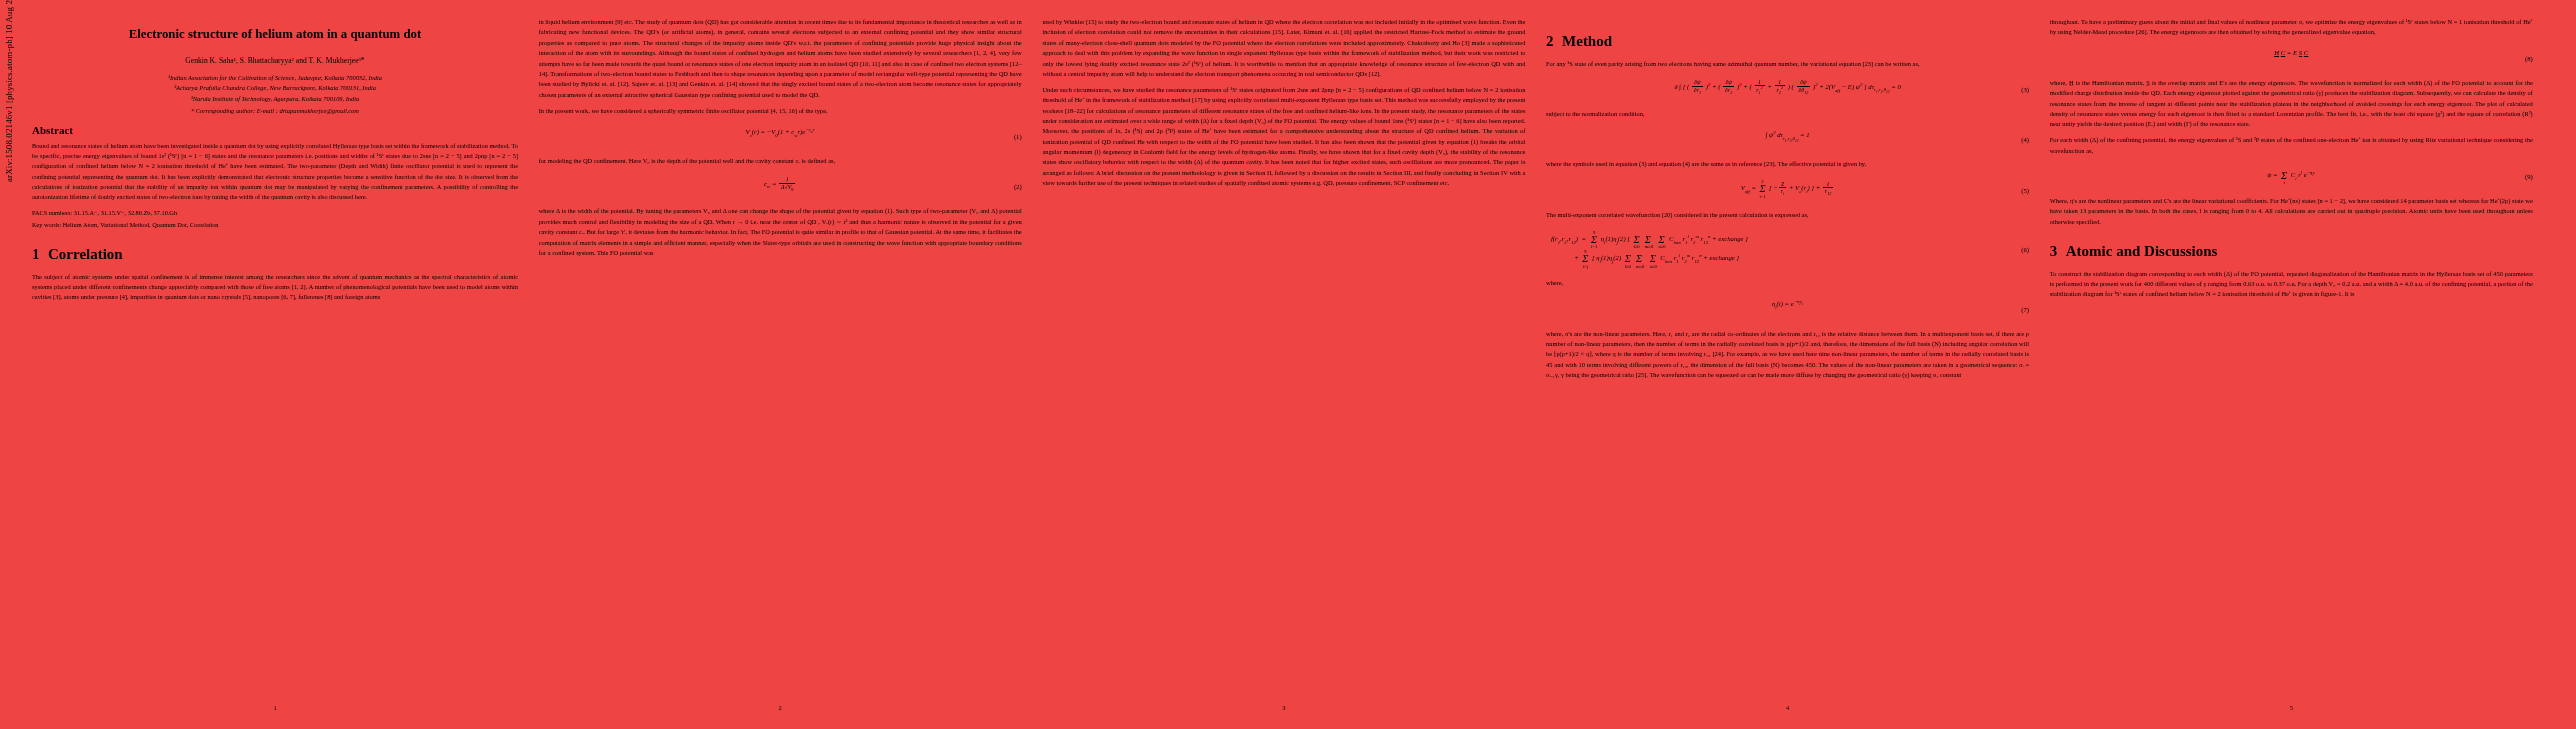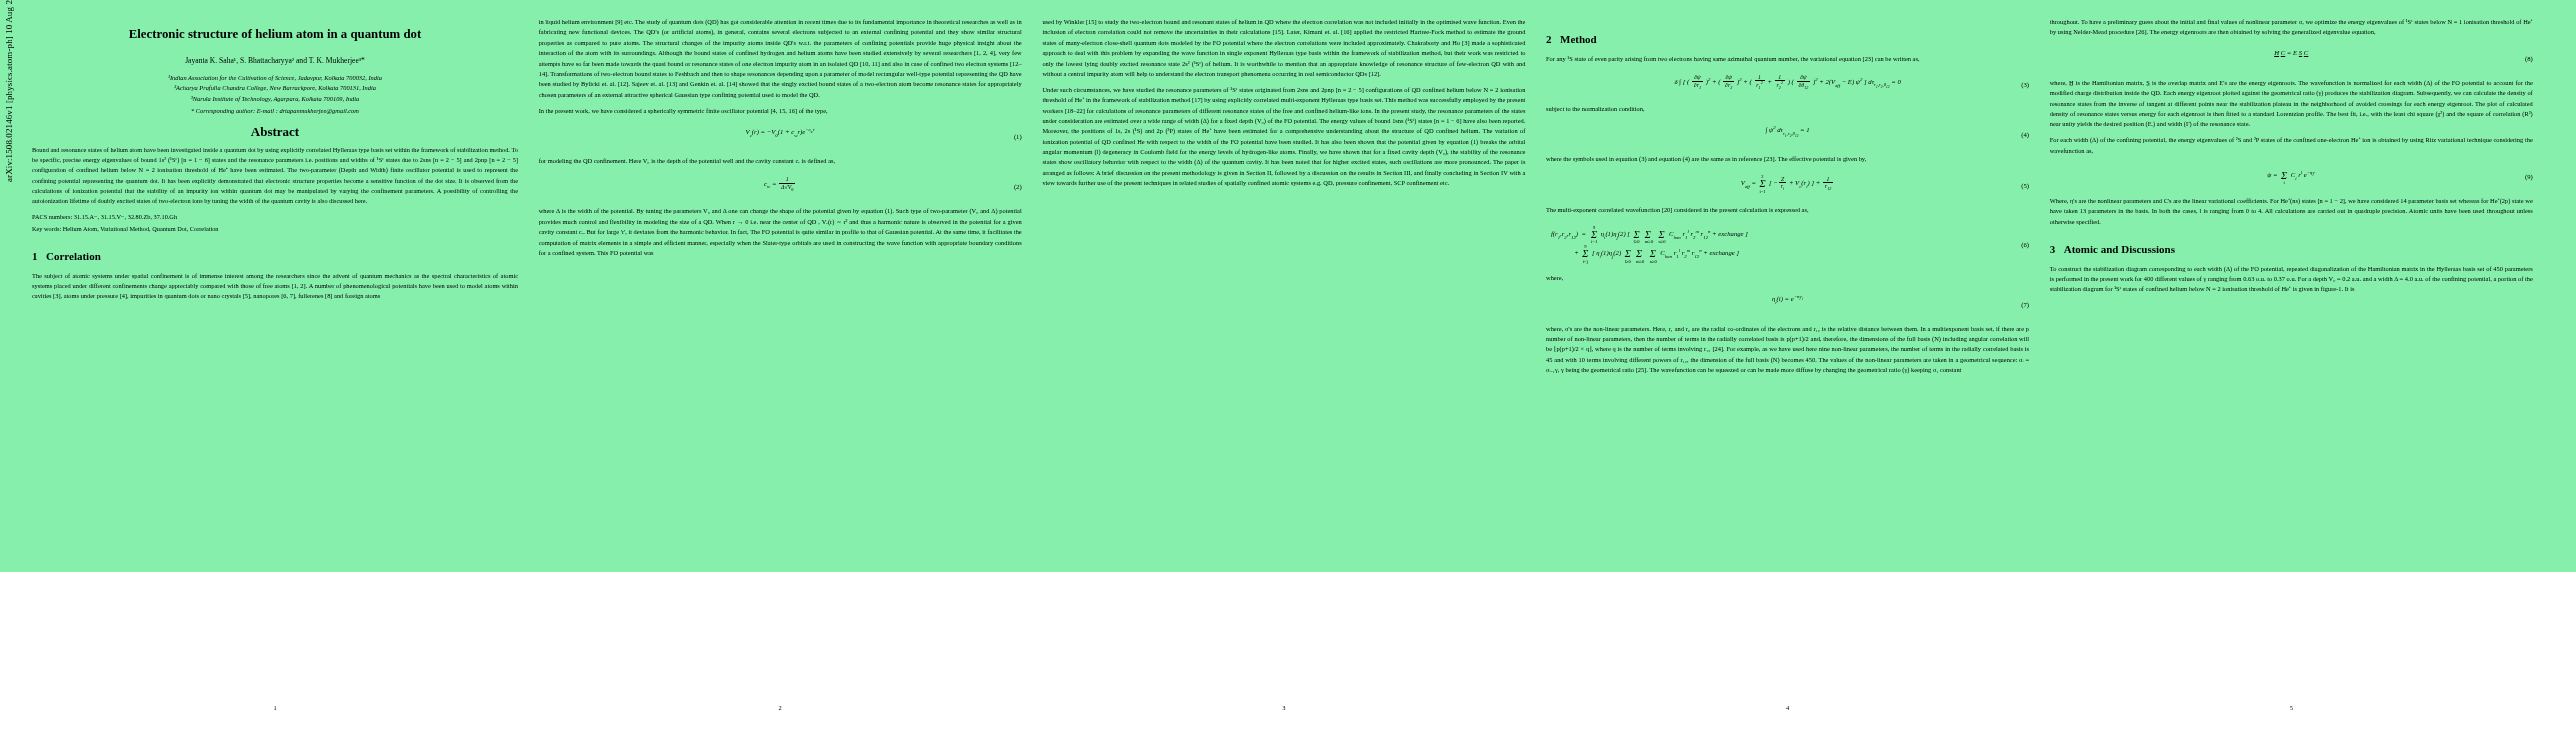--- a/index.html
+++ b/index.html
@@ -10,22 +10,22 @@
   body {
     width: 2576px;
     height: 729px;
     font-family: "Liberation Serif", serif;
     color: #000000;
     overflow: hidden;
   }
   .page {
     position: relative;
     width: 2576px;
-    height: 572px;
-    background: #86efac;
+    height: 729px;
+    background: #ef4444;
   }
   .arxiv-stamp {
     position: absolute;
     left: 3.6px;
     top: 182px;
     width: 316px;
     transform: rotate(-90deg);
     transform-origin: left top;
     font-family: "Liberation Serif", serif;
     font-size: 9px;
@@ -70,23 +70,23 @@
     line-height: 1.6;
   }
   .corr {
     font-size: 6.4px;
     text-align: center;
     font-style: italic;
     margin-top: 3.6px;
     margin-bottom: 9.7px;
   }
   .abstract-head {
-    font-size: 13px;
+    font-size: 11px;
     font-weight: bold;
-    text-align: center;
+    text-align: left;
     margin: 6px 0 4.9px 0;
   }
   p.just {
     font-size: 6.4px;
     line-height: 1.62;
     text-align: justify;
     margin: 0 0 5.5px 0;
     hyphens: auto;
   }
   p.abs {
@@ -95,21 +95,21 @@
     text-align: justify;
     margin: 0 0 5.5px 0;
   }
   .kv {
     font-size: 6.3px;
     line-height: 1.6;
     text-align: justify;
     margin: 0 0 2.4px 0;
   }
   .secnum {
-    font-size: 11px;
+    font-size: 15px;
     font-weight: bold;
     margin: 16px 0 8.5px 0;
   }
   .secnum .n { margin-right: 8.5px; }
   .eqblock {
     position: relative;
     margin: 9.7px 0 9.7px 0;
     min-height: 20.7px;
   }
   .eqblock .inner {
@@ -176,21 +176,21 @@
 <body>
 
 <div class="page">
 
   <div class="arxiv-stamp">arXiv:1508.02146v1  [physics.atom-ph]  10 Aug 2015</div>
 
   <div class="columns">
 
     <div class="col c1">
       <div class="title">Electronic structure of helium atom in a quantum dot</div>
-      <div class="authors">Jayanta K. Saha¹, S. Bhattacharyya² and T. K. Mukherjee³*</div>
+      <div class="authors">Genkin K. Saha¹, S. Bhattacharyya² and T. K. Mukherjee³*</div>
       <div class="affil">¹Indian Association for the Cultivation of Science, Jadavpur, Kolkata 700032, India</div>
       <div class="affil">²Acharya Prafulla Chandra College, New Barrackpore, Kolkata 700131, India</div>
       <div class="affil">³Narula Institute of Technology, Agarpara, Kolkata 700109, India</div>
       <div class="corr">* Corresponding author: E-mail : drtapanmukherjee@gmail.com</div>
       <div class="abstract-head">Abstract</div>
       <p class="abs">Bound and resonance states of helium atom have been investigated inside a quantum dot by using explicitly correlated Hylleraas type basis set within the framework of stabilization method. To be specific, precise energy eigenvalues of bound 1s² (¹Sᵉ) [n = 1 − 6] states and the resonance parameters i.e. positions and widths of ¹Sᵉ states due to 2sns [n = 2 − 5] and 2pnp [n = 2 − 5] configuration of confined helium below N = 2 ionisation threshold of He⁺ have been estimated. The two-parameter (Depth and Width) finite oscillator potential is used to represent the confining potential representing the quantum dot. It has been explicitly demonstrated that electronic structure properties become a sensitive function of the dot size. It is observed from the calculations of ionization potential that the stability of an impurity ion within quantum dot may be manipulated by varying the confinement parameters. A possibility of controlling the autoionization lifetime of doubly excited states of two-electron ions by tuning the width of the quantum cavity is also discussed here.</p>
       <p class="kv">PACS numbers: 31.15.A−, 31.15.V−, 32.80.Zb, 37.10.Gh</p>
       <p class="kv">Key words: Helium Atom, Variational Method, Quantum Dot, Correlation</p>
 
       <div class="secnum">

